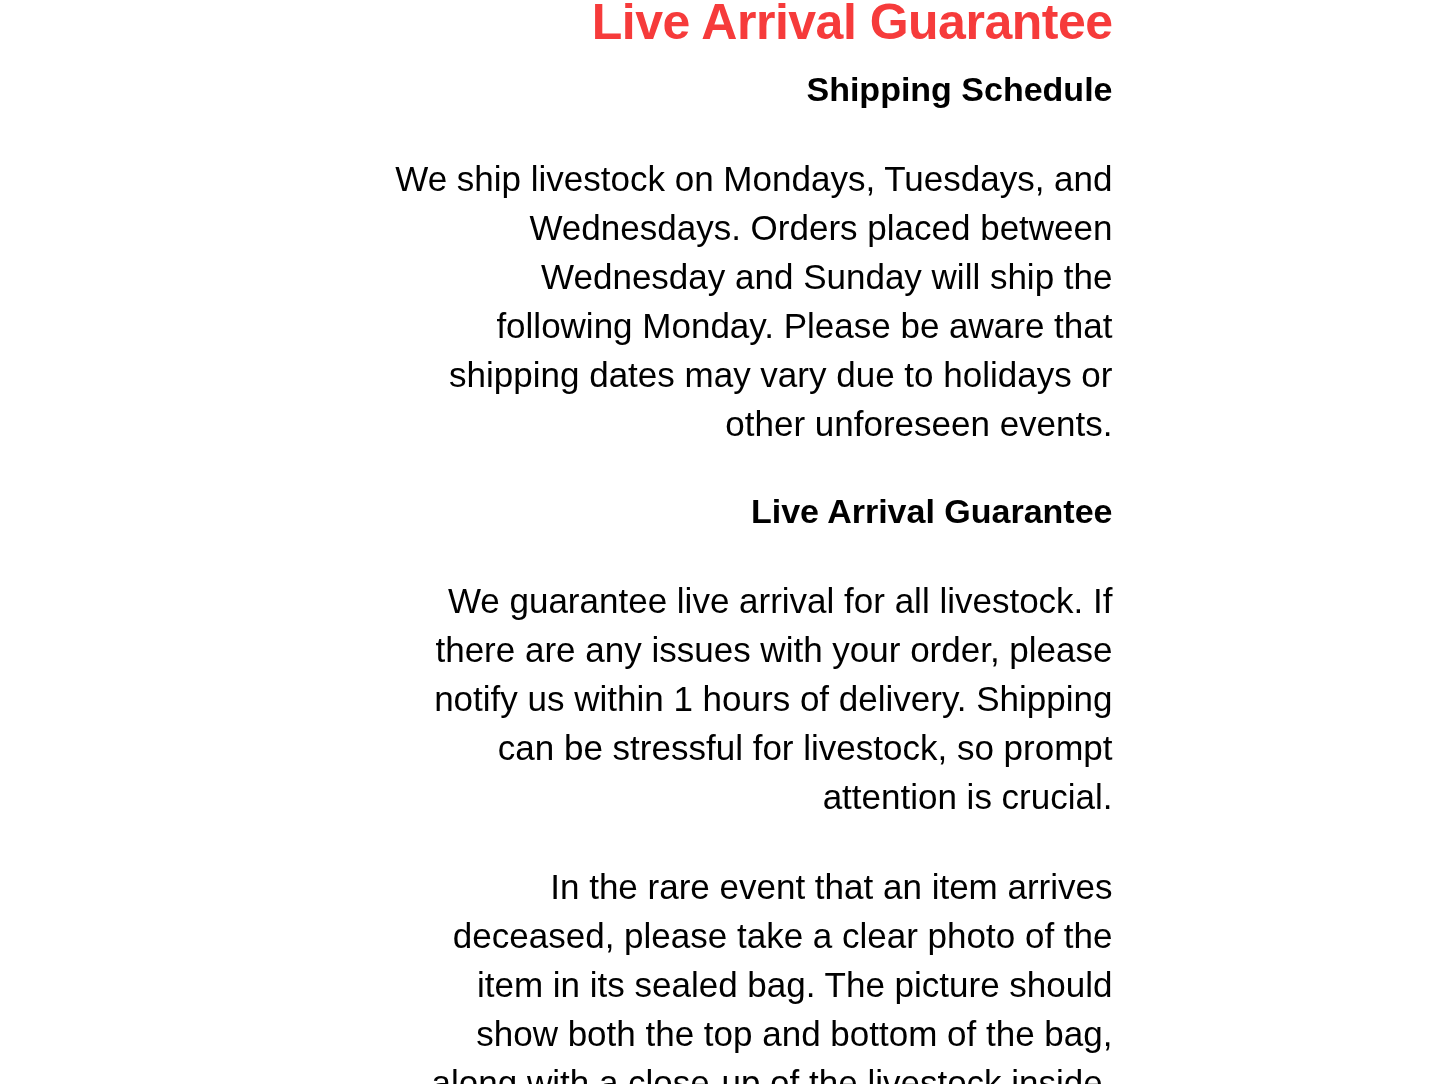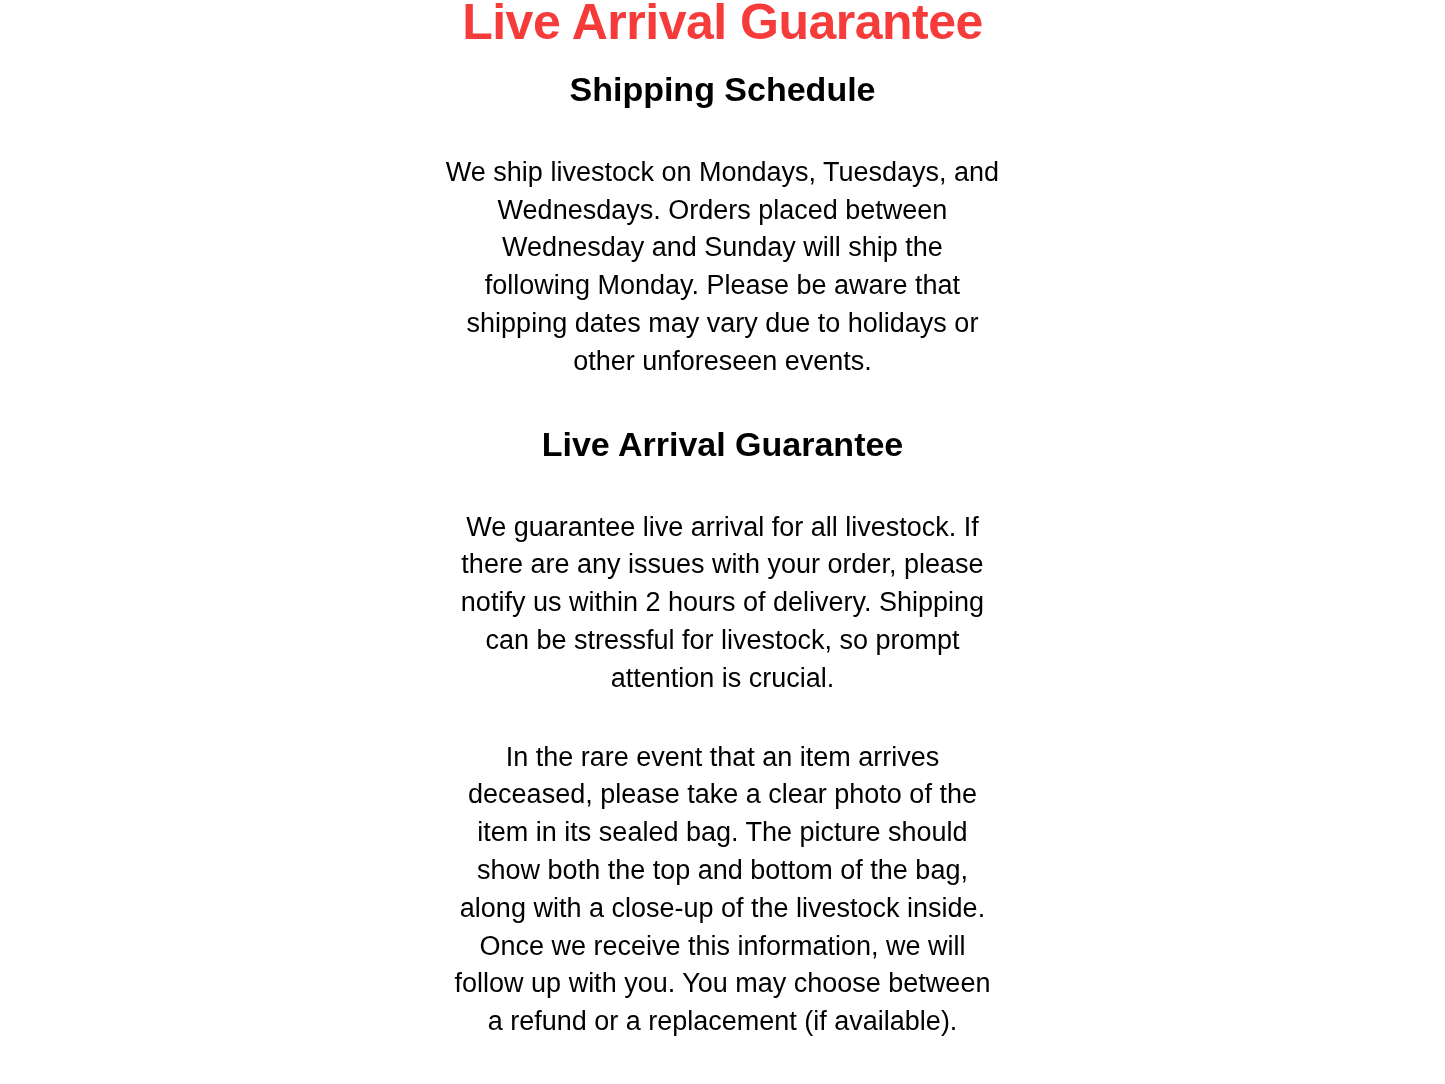--- a/index.html
+++ b/index.html
@@ -22,42 +22,42 @@
   }
   .page {
     width: 100%;
     height: 100%;
     display: flex;
     justify-content: center;
   }
   .doc-column {
     width: 780px;
     max-width: 780px;
-    text-align: center;
+    text-align: right;
   }
   .main-title {
     font-size: 50px;
     font-weight: 700;
     line-height: 1.16;
     letter-spacing: -0.5px;
     color: var(--accent_red);
     margin: -7px 0 0 0;
   }
   .section-heading {
     font-size: 34px;
     font-weight: 700;
     line-height: 1.35;
     color: var(--text_color);
     margin: 16px 0 0 0;
   }
   .section-heading.second {
     margin-top: 41px;
   }
   .body-paragraph {
-    font-size: 27px;
+    font-size: 35px;
     font-weight: 400;
     line-height: 1.4;
     color: var(--text_color);
     margin: 41px 0 0 0;
     white-space: pre-line; 
   }
 </style>
 </head>
 <body>
 
@@ -72,21 +72,21 @@
 Wednesdays. Orders placed between
 Wednesday and Sunday will ship the
 following Monday. Please be aware that
 shipping dates may vary due to holidays or
 other unforeseen events.</p>
 
     <h2 class="section-heading second">Live Arrival Guarantee</h2>
 
     <p class="body-paragraph">We guarantee live arrival for all livestock. If
 there are any issues with your order, please
-notify us within 2 hours of delivery. Shipping
+notify us within 1 hours of delivery. Shipping
 can be stressful for livestock, so prompt
 attention is crucial.</p>
 
     <p class="body-paragraph">In the rare event that an item arrives
 deceased, please take a clear photo of the
 item in its sealed bag. The picture should
 show both the top and bottom of the bag,
 along with a close-up of the livestock inside.
 Once we receive this information, we will
 follow up with you. You may choose between

